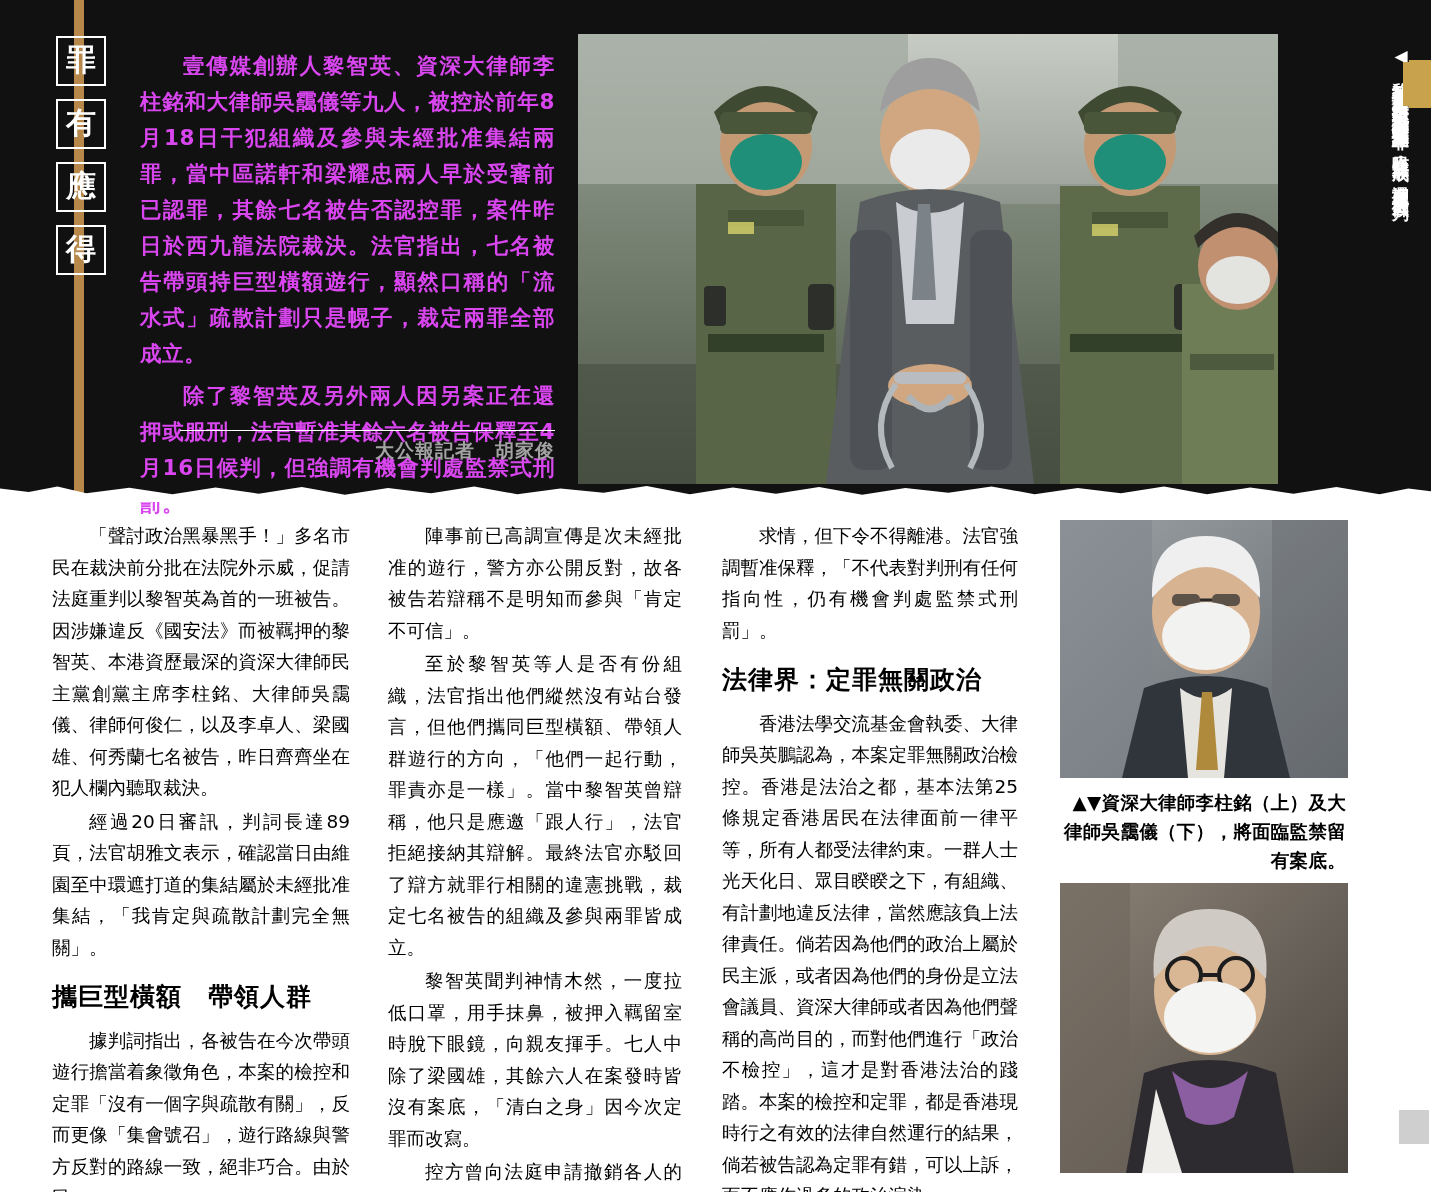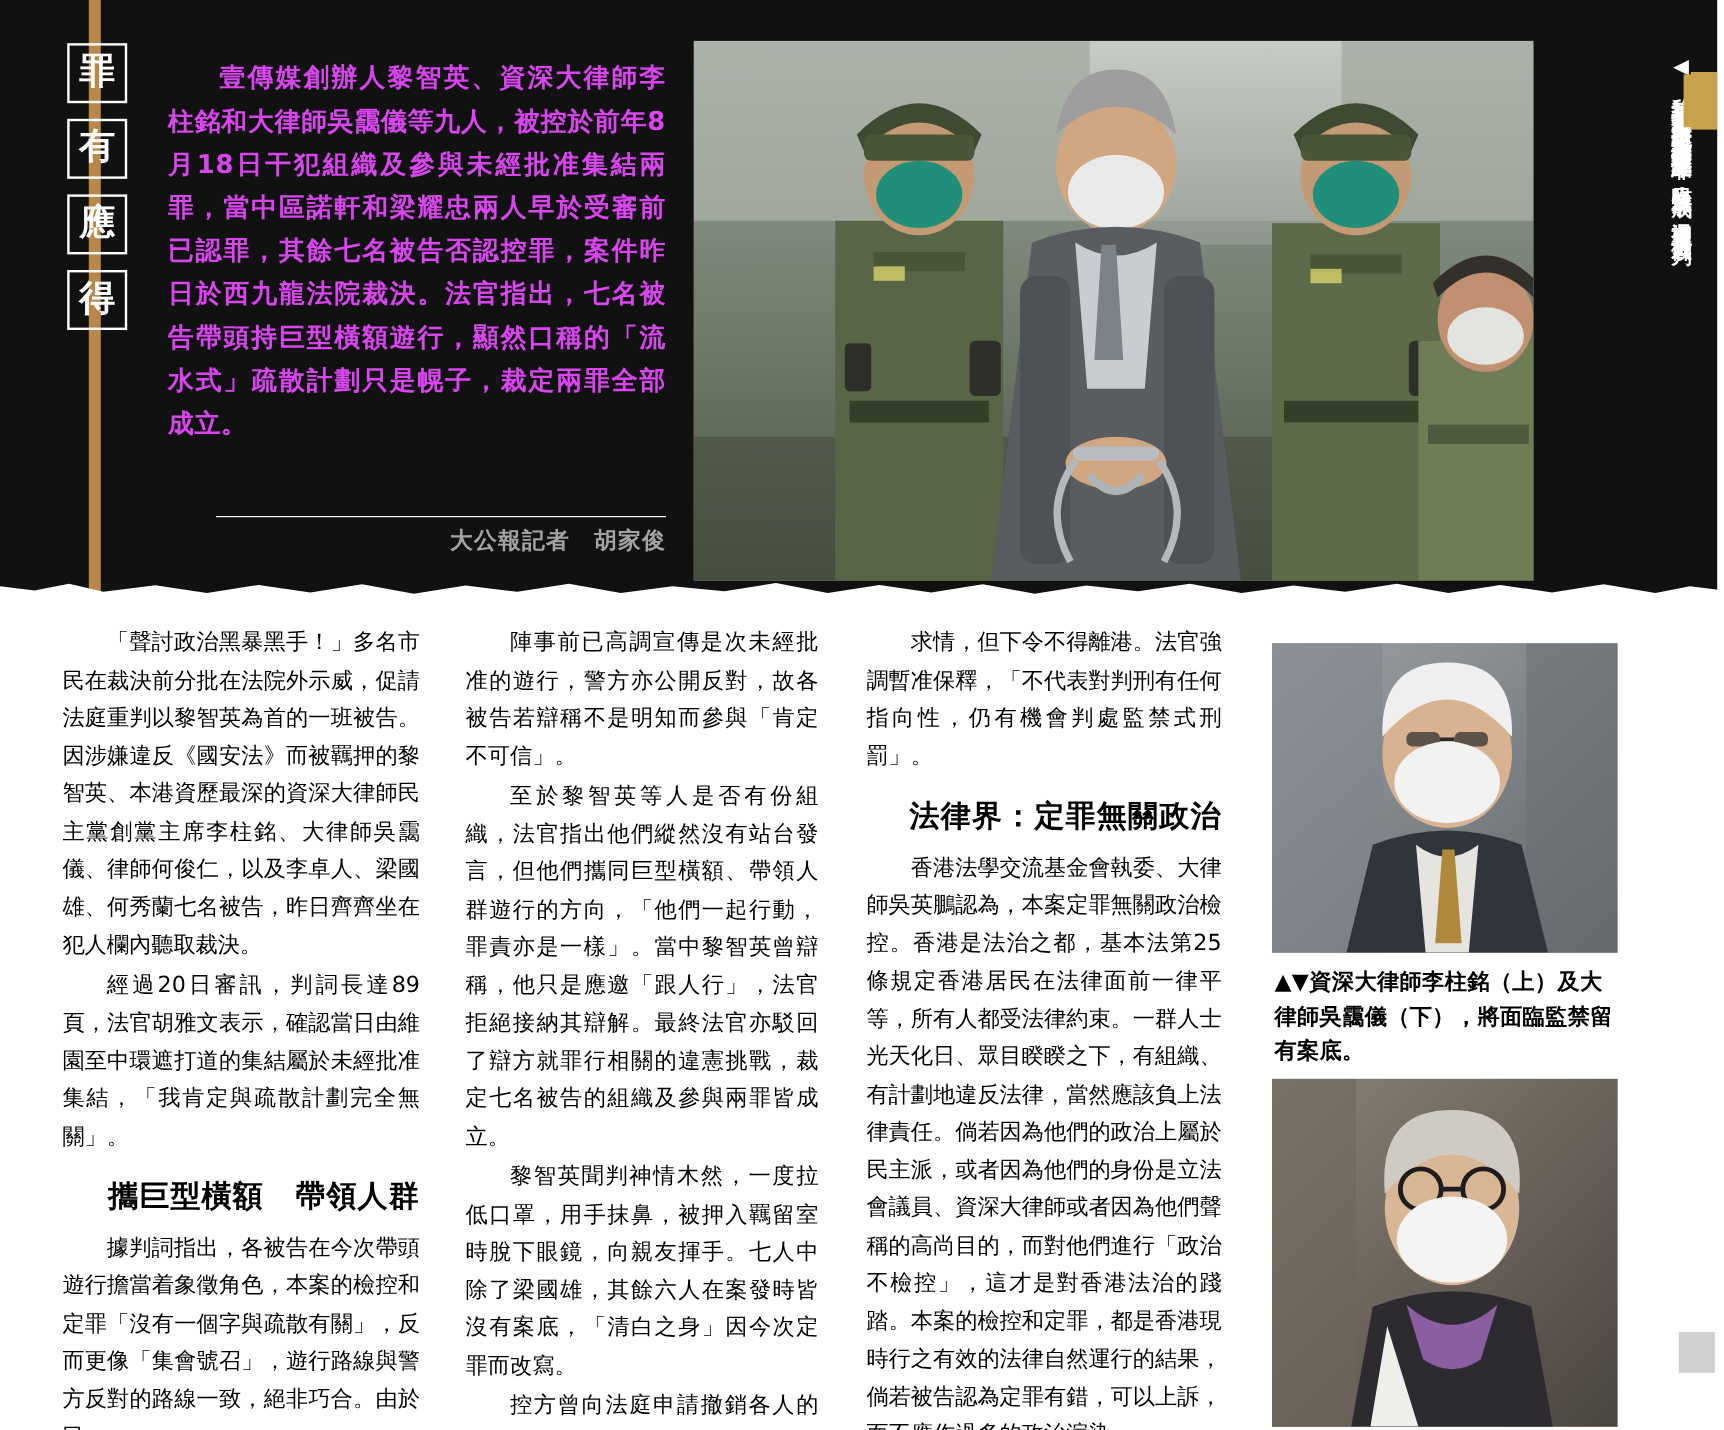--- a/index.html
+++ b/index.html
@@ -147,31 +147,32 @@
   }
   .col p { margin: 0; text-indent: 2em; }
   .col p + p { margin-top: 2px; }
   .col1 { left: 52px;  width: 298px; }
   .col2 { left: 388px; width: 294px; }
   .col3 { left: 722px; width: 296px; }
 
   .subhead {
     font-size: 25px;
     font-weight: bold;
-    text-align: right;
+    text-align: left;
     text-indent: 0 !important;
     margin: 18px 0 12px 0 !important;
     letter-spacing: 1px;
   }
 
   
   .rail {
     position: absolute;
-    left: 1060px; top: 16px;
+    left: 1060px; top: 0;
     width: 288px;
+    text-align: right;
   }
   .rail-photo {
     width: 288px;
     height: 258px;
     overflow: hidden;
     background: #8a8f94;
   }
   .rail-caption {
     margin: 10px 2px 8px 2px;
     font-size: 18.5px;
@@ -216,20 +217,21 @@
 
   <div class="verdict-stamp">
     <div class="ch">罪</div>
     <div class="ch">有</div>
     <div class="ch">應</div>
     <div class="ch">得</div>
   </div>
 
   <div class="lead">
     <p>壹傳媒創辦人黎智英、資深大律師李柱銘和大律師吳靄儀等九人，被控於前年8月18日干犯組織及參與未經批准集結兩罪，當中區諾軒和梁耀忠兩人早於受審前已認罪，其餘七名被告否認控罪，案件昨日於西九龍法院裁決。法官指出，七名被告帶頭持巨型橫額遊行，顯然口稱的「流水式」疏散計劃只是幌子，裁定兩罪全部成立。</p>
+    <p>除了黎智英及另外兩人因另案正在還押或服刑，法官暫准其餘六名被告保釋至4月16日候判，但強調有機會判處監禁式刑罰。</p>
   </div>
 
   <div class="byline-rule"></div>
   <div class="byline">大公報記者　胡家俊</div>
 
   <div class="banner-photo">
     <svg width="700" height="450" viewBox="0 0 700 450" role="img">
       <defs>
         <linearGradient id="bgGrad" x1="0" y1="0" x2="0" y2="1">
           <stop offset="0%" stop-color="#9aa39a"></stop>

